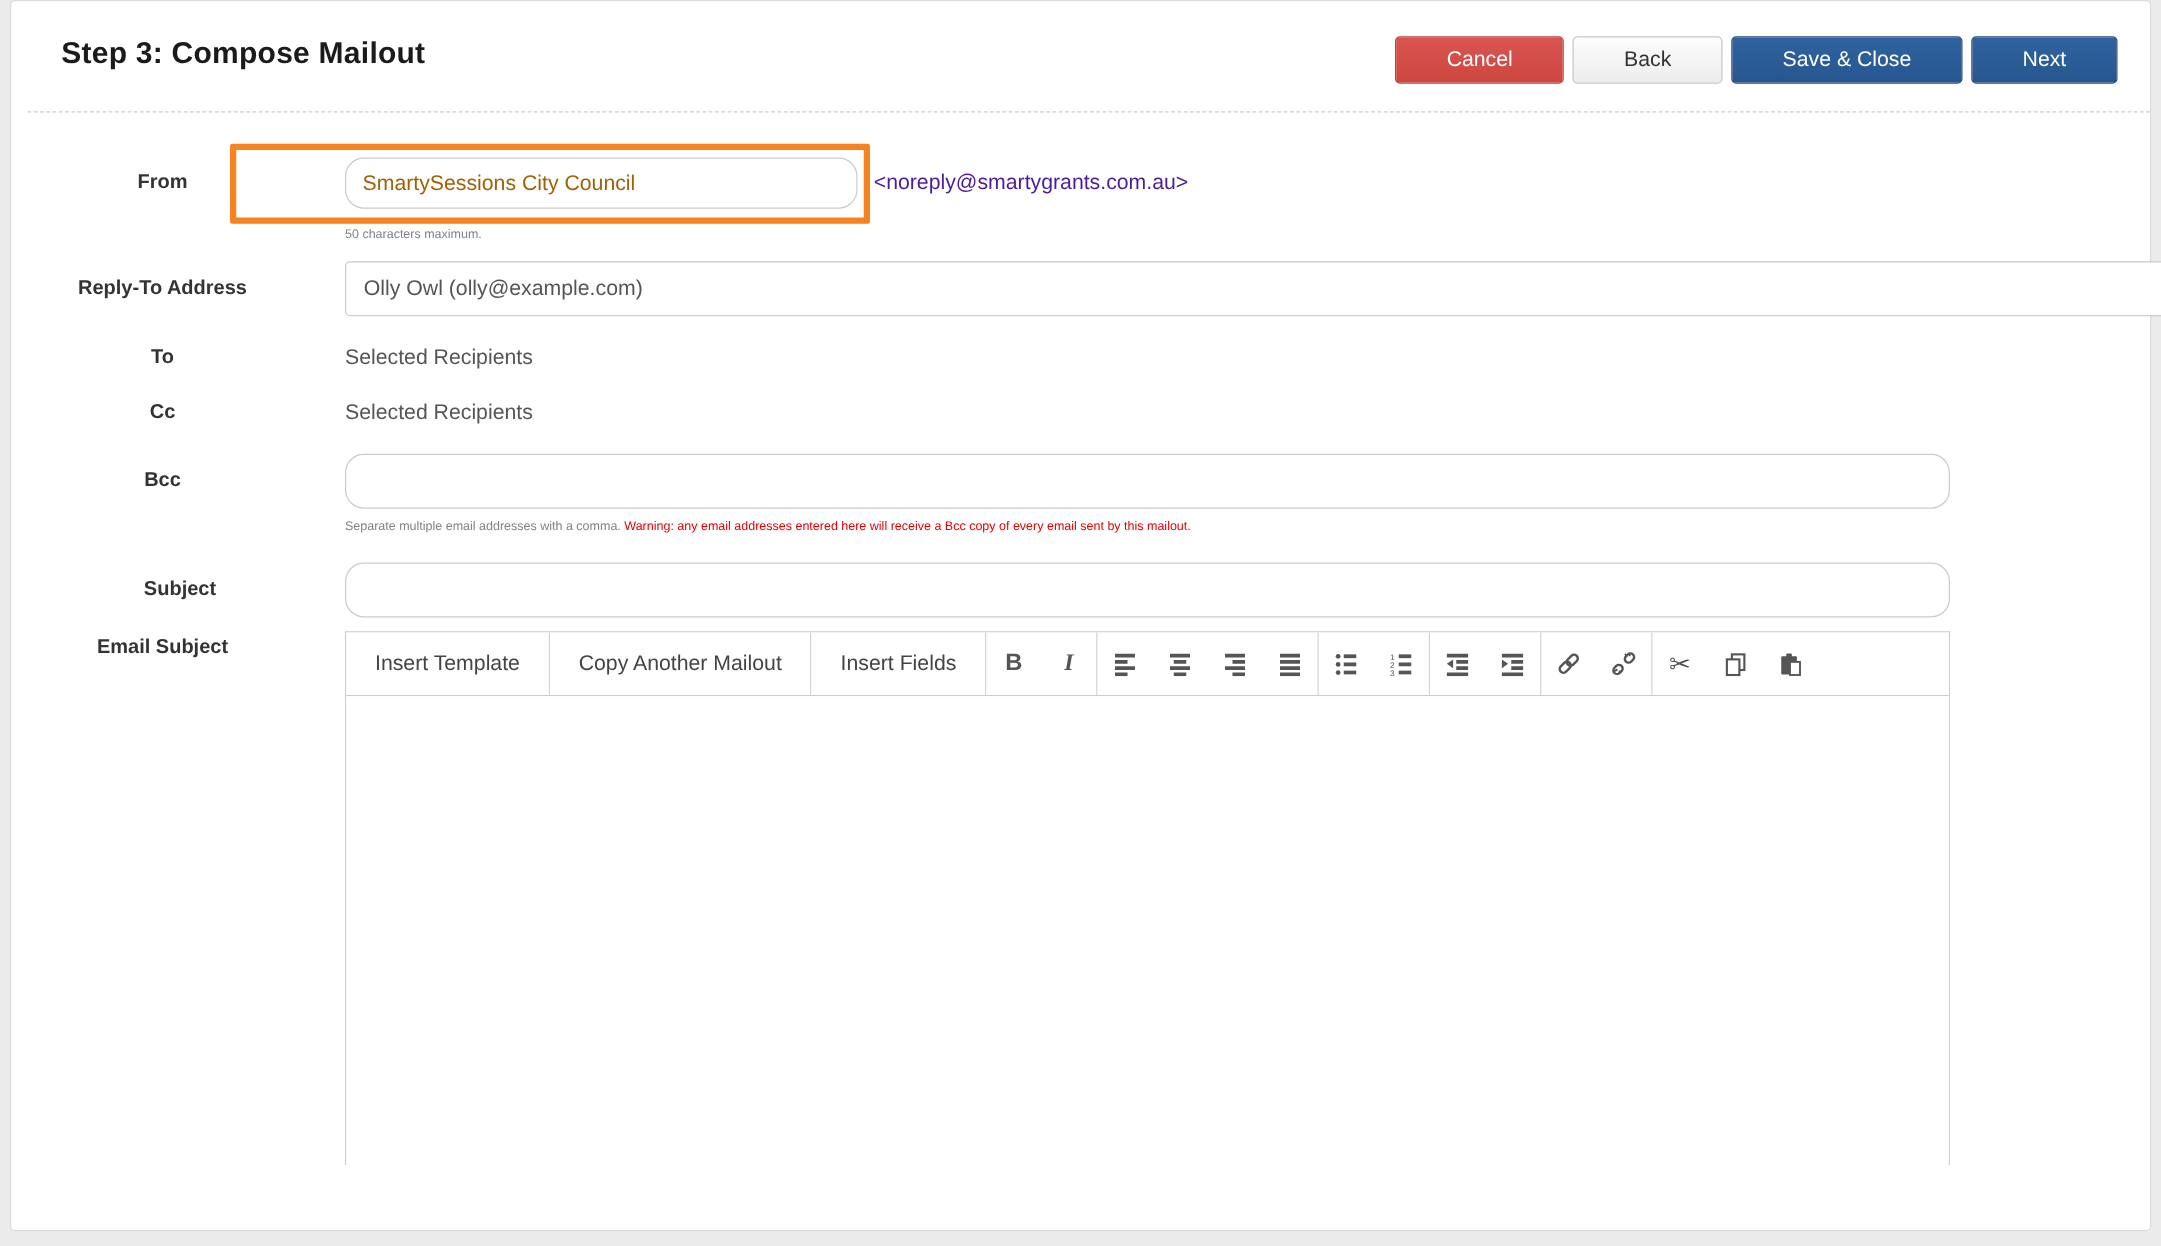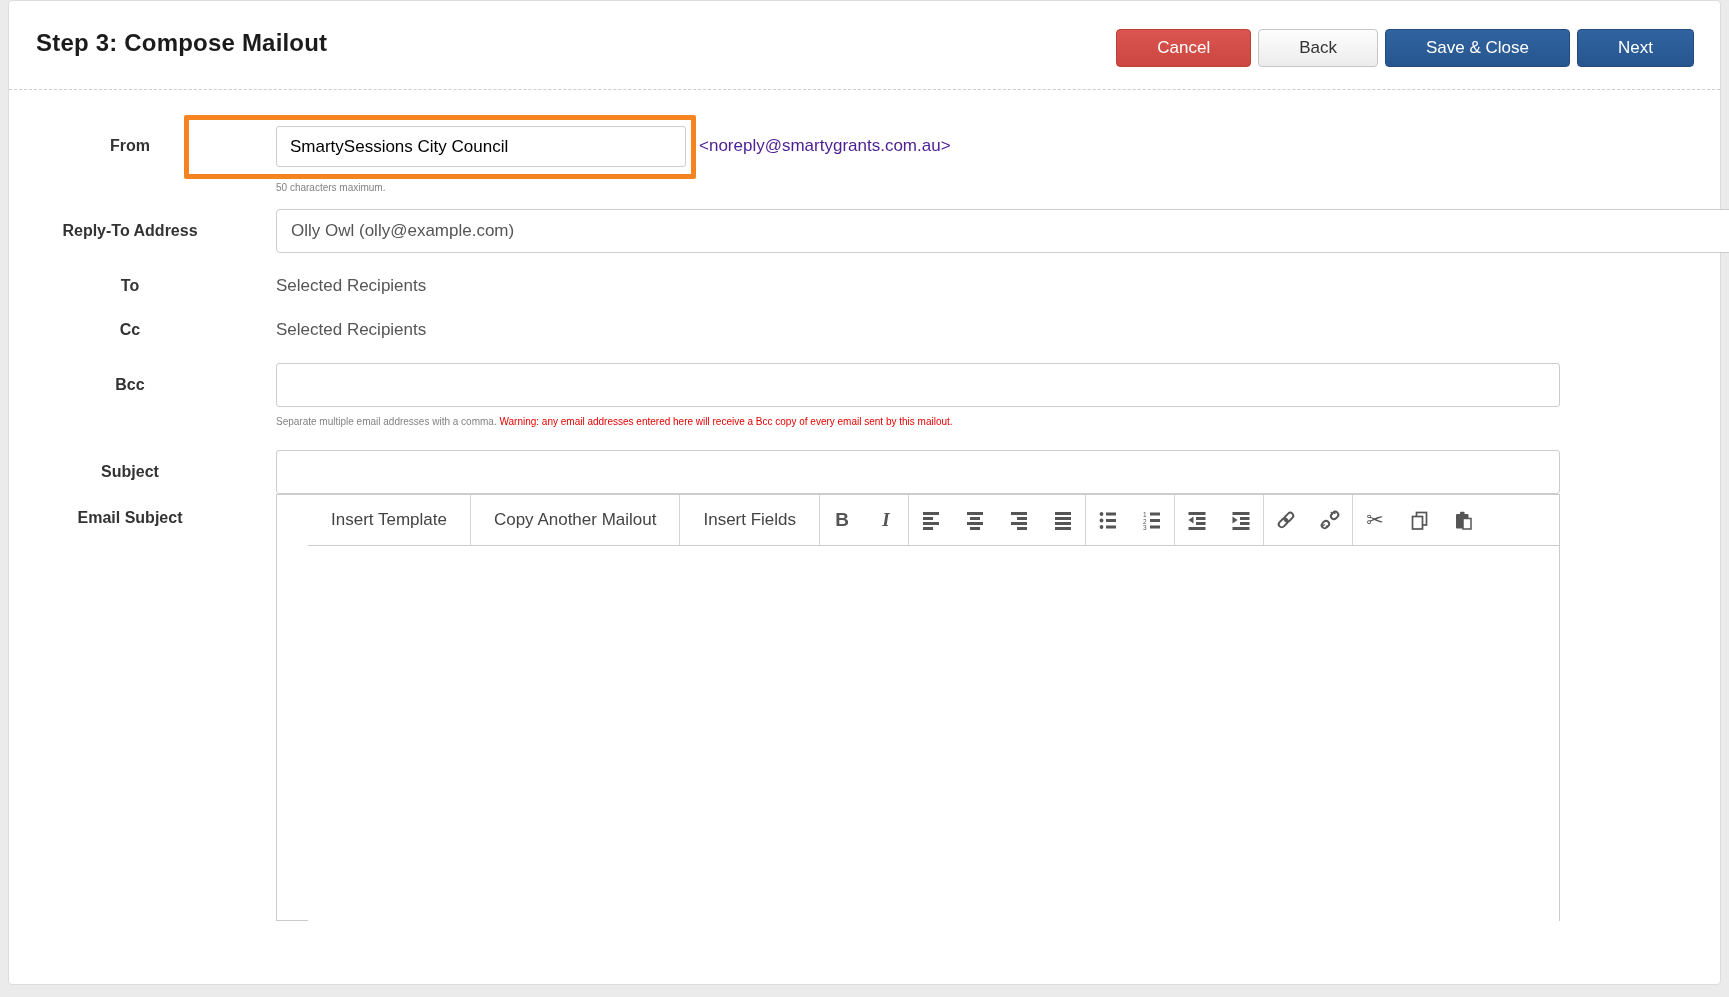--- a/index.html
+++ b/index.html
@@ -8,64 +8,64 @@
     background:#ebebeb;
     font-family:"Liberation Sans",sans-serif;
     overflow:hidden;
   }
   .card{
     position:absolute;left:8px;top:0;width:1713px;height:985px;
     background:#fff;border:1px solid #dcdcdc;border-radius:4px;
     box-sizing:border-box;
   }
   
-  .header{position:absolute;left:0;top:0;right:0;height:88px;border-bottom:1px dashed #ccc;}
+  .header{position:absolute;left:13px;top:0;right:0;height:88px;border-bottom:1px dashed #ccc;}
   .page-title{position:absolute;left:27px;top:28px;font-size:24px;font-weight:bold;color:#1b1b1b;letter-spacing:.2px;}
   .actions{position:absolute;right:26px;top:28px;display:flex;gap:7px;}
   .btn{
     height:38px;padding:0 40px;font-size:17px;border-radius:4px;
     display:flex;align-items:center;justify-content:center;
     border:1px solid transparent;cursor:pointer;font-family:inherit;white-space:nowrap;
   }
   .btn-danger{background:linear-gradient(#da5550,#cd4741);border-color:#bf3e38;color:#fff;}
   .btn-default{background:linear-gradient(#fdfdfd,#ececec);border-color:#c6c6c6;color:#333;}
   .btn-primary{background:linear-gradient(#30639f,#27568f);border-color:#234b80;color:#fff;}
 
   
   .flabel{position:absolute;left:0;width:242px;text-align:center;font-weight:bold;color:#333;font-size:16px;line-height:22px;}
   .fvalue{position:absolute;left:267px;font-size:17px;color:#555;line-height:22px;}
   .hint{position:absolute;left:267px;font-size:10px;color:#828282;line-height:18px;}
   .warn{color:#e60000;}
 
   .tinput{
     position:absolute;left:267px;width:1284px;height:44px;
-    border:1px solid #ccc;border-radius:3px;box-sizing:border-box;
-    font-size:17px;color:#000000;padding:0 13px;font-family:inherit;background:#fff;outline:none;
+    border:1px solid #ccc;border-radius:15px;box-sizing:border-box;
+    font-size:17px;color:#a16207;padding:0 13px;font-family:inherit;background:#fff;outline:none;
   }
   .from-input{width:410px;height:41px;z-index:1;}
 
   
   .fselect{
     position:absolute;left:267px;top:208px;width:1540px;height:44px;
     border:1px solid #ccc;border-radius:4px;box-sizing:border-box;background:#fff;
     display:flex;align-items:center;padding:0 14px;font-size:17px;color:#555;cursor:pointer;
   }
   .fselect .chev{position:absolute;right:15px;top:18px;}
 
   
   .annotation-box{
     position:absolute;left:175px;top:114px;width:512px;height:64px;
     border:5px solid #F5831F;border-radius:2px;box-sizing:border-box;
     pointer-events:none;z-index:3;background:transparent;
   }
 
   
   .editor-wrap{
-    position:absolute;left:267px;top:493px;width:1284px;height:427px;
-    border:1px solid #ccc;box-sizing:border-box;background:#fff;padding-left:31px;
+    position:absolute;left:267px;top:504px;width:1284px;height:427px;
+    border:1px solid #ccc;box-sizing:border-box;background:#fff;
   }
   .toolbar{
     display:flex;align-items:stretch;height:50px;border-bottom:1px solid #ccc;
     background:#fff;
   }
   .tbtn{
     display:flex;align-items:center;justify-content:center;
     padding:0 23px;font-size:17px;color:#444;cursor:pointer;white-space:nowrap;
   }
   .ticon{
@@ -112,21 +112,21 @@
   <div class="flabel" style="top:274px;">To</div>
   <div class="fvalue" style="top:274px;">Selected Recipients</div>
 
   <div class="flabel" style="top:318px;">Cc</div>
   <div class="fvalue" style="top:318px;">Selected Recipients</div>
 
   <div class="flabel" style="top:373px;">Bcc</div>
   <input class="tinput" style="top: 362px;" type="text" value="">
   <div class="hint" style="top:412px;"><span>Separate multiple email addresses with a comma. </span><span class="warn">Warning: any email addresses entered here will receive a Bcc copy of every email sent by this mailout.</span></div>
 
-  <div class="flabel" style="top:460px;">Subject</div>
+  <div class="flabel" style="top:460px;margin-left:14px;">Subject</div>
   <input class="tinput" style="top: 449px;" type="text" value="">
 
   <div class="flabel" style="top:506px;">Email Subject</div>
 
   <div class="editor-wrap">
     <div class="toolbar">
       <div class="tbtn">Insert Template</div>
       <div class="tsep"></div>
       <div class="tbtn">Copy Another Mailout</div>
       <div class="tsep"></div>

